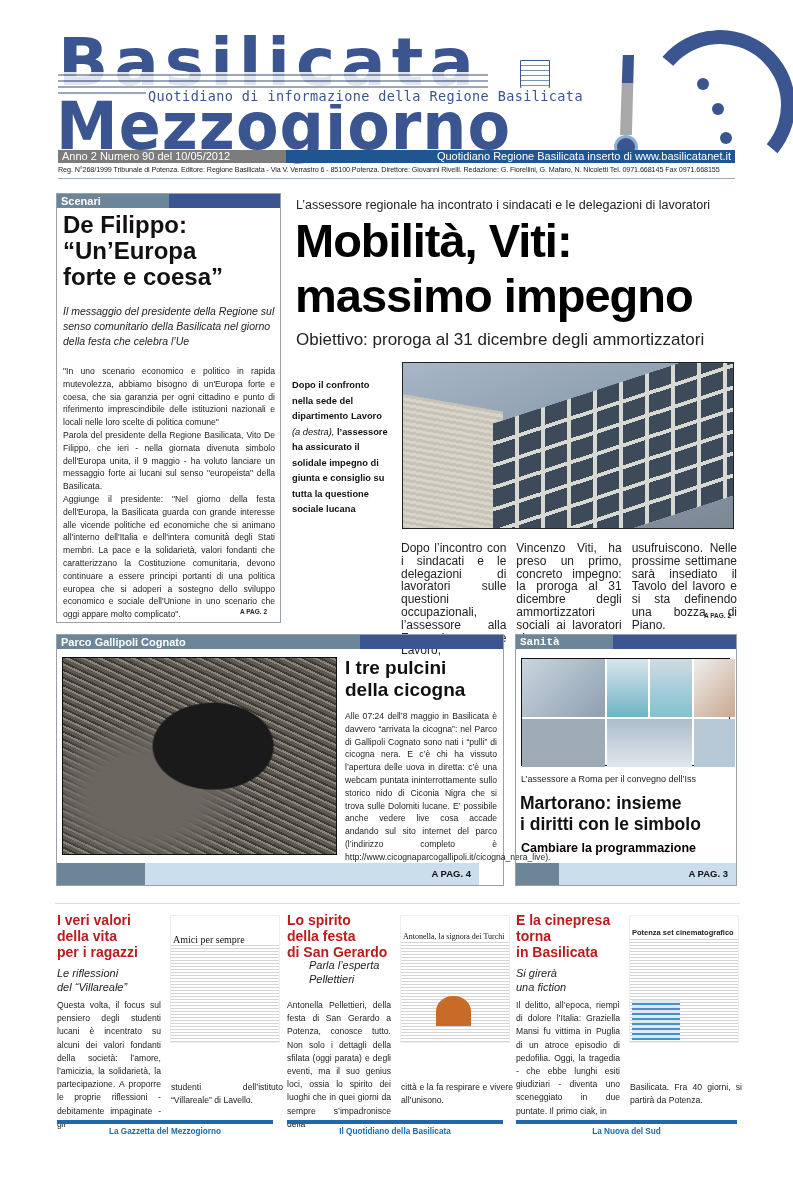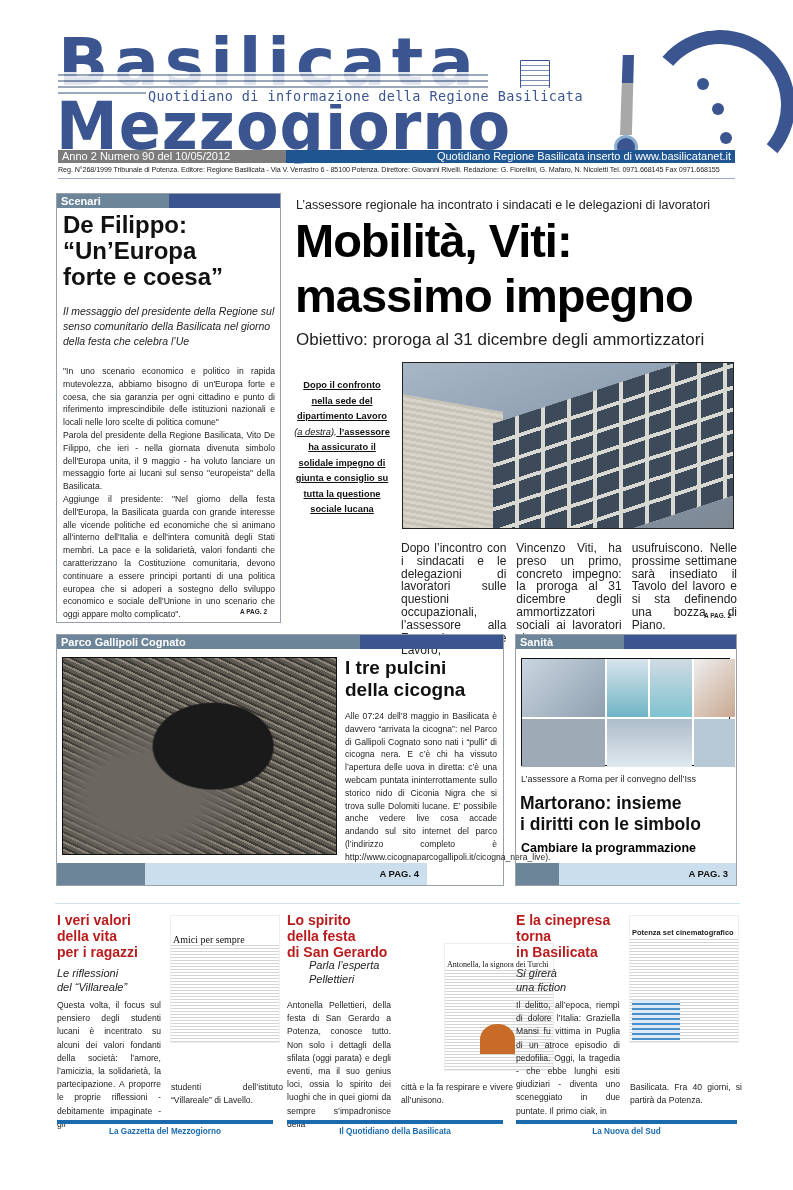--- a/index.html
+++ b/index.html
@@ -35,21 +35,21 @@
   .scen-title { position: absolute; left: 63px; top: 212px; font-weight: bold; font-size: 24px; line-height: 26px; color: #111; }
   .scen-sub { position: absolute; left: 63px; top: 304px; width: 215px; font-style: italic; font-size: 10.5px; line-height: 15px; color: #222; }
   .body-text { font-size: 8.6px; line-height: 12.8px; color: #222; text-align: justify; }
   .scen-body { position: absolute; left: 63px; top: 365px; width: 212px; }
   .apag { font-weight: bold; font-size: 6.5px; color: #222; position: absolute; }
 
   
   .kicker { position: absolute; left: 296px; top: 198px; font-size: 12.5px; color: #222; white-space: nowrap; }
   .headline { position: absolute; left: 295px; top: 213px; font-weight: bold; font-size: 47px; line-height: 55px; color: #000; letter-spacing: -1px; white-space: nowrap; }
   .deck { position: absolute; left: 296px; top: 330px; font-size: 17px; color: #222; white-space: nowrap; }
-  .caption { position: absolute; left: 292px; top: 378px; width: 100px; text-align: center; font-weight: bold; font-size: 9.3px; line-height: 15.5px; color: #111; text-decoration: underline; }
+  .caption { position: absolute; left: 292px; top: 378px; width: 100px; text-align: left; font-weight: bold; font-size: 9.3px; line-height: 15.5px; color: #111; }
   .caption i { font-weight: normal; }
   .photo-building { position: absolute; left: 402px; top: 362px; width: 332px; height: 167px; border: 1px solid #222; overflow: hidden;
     background: linear-gradient(160deg, #a8b6c6 0%, #8fa0b2 40%, #7d8894 100%); }
   .bld-face { position: absolute; left: 90px; top: 20px; width: 250px; height: 150px; transform: skewY(-18deg);
     background:
       repeating-linear-gradient(90deg, transparent 0 22px, #d9d9d4 22px 26px),
       repeating-linear-gradient(180deg, transparent 0 18px, #d9d9d4 18px 22px),
       #3d4a5a; }
   .bld-side { position: absolute; left: 0; top: 40px; width: 100px; height: 140px; background: repeating-linear-gradient(180deg, #c7c3b8 0 3px, #d8d4ca 3px 6px); transform: skewY(10deg); }
   .lead-cols { position: absolute; left: 401px; top: 542px; width: 336px; display: flex; gap: 10px; }
@@ -156,28 +156,28 @@
 <div class="sec-head" style="left:57px;top:635px;width:446px;">
   <div class="l" style="width:303px;">Parco Gallipoli Cognato</div>
     <div class="r"></div>
 </div>
 <div class="photo-nest"></div>
 <div class="cic-title">
   <div>I tre pulcini</div>
   <div>della cicogna</div>
 </div>
 <div class="cic-body body-text">Alle 07:24 dell’8 maggio in Basilicata è davvero “arrivata la cicogna”: nel Parco di Gallipoli Cognato sono nati i “pulli” di cicogna nera. E c’è chi ha vissuto l’apertura delle uova in diretta: c’è una webcam puntata ininterrottamente sullo storico nido di Ciconia Nigra che si trova sulle Dolomiti lucane. E’ possibile anche vedere live cosa accade andando sul sito internet del parco (l’indirizzo completo è http://www.cicognaparcogallipoli.it/cicogna_nera_live).</div>
-<div class="foot-bar" style="left:57px;top:863px;width:370px;">
+<div class="foot-bar" style="left:57px;top:863px;width:422px;">
   <div class="g" style="width:88px;"></div>
   <div class="lb">A PAG. 4</div>
 </div>
 
 <div class="boxed" style="left:515px;top:634px;width:222px;height:252px;"></div>
 <div class="sec-head" style="left:516px;top:635px;width:220px;">
-  <div class="l" style="width:108px;">Sanità</div>
+  <div class="l" style="width:97px;font-family:Liberation Mono, monospace;">Sanità</div>
     <div class="r"></div>
 </div>
 <div class="photo-sanita">
   <div style="background:linear-gradient(135deg,#c9d6e0,#8f9faf);"></div>
   <div style="background:linear-gradient(180deg,#d8e4ec,#6fb4c4);"></div>
   <div style="background:linear-gradient(180deg,#d0dbe3,#7fc2cf);"></div>
   <div style="background:linear-gradient(135deg,#eee,#c9a890);"></div>
   <div style="background:#9eaab5;"></div>
   <div style="grid-column: span 2; background:linear-gradient(180deg,#aebdcb,#dfe8ee);"></div>
   <div style="background:#b7c8d6;"></div>
@@ -215,21 +215,21 @@
 <div class="rv-title" style="left:287px;top:912px;">
   <div>Lo spirito</div>
   <div>della festa</div>
   <div>di San Gerardo</div>
 </div>
 <div class="rv-sub" style="left:287px;top:958px;margin-left:22px;">
   <div>Parla l’esperta</div>
   <div>Pellettieri</div>
 </div>
 <div class="rv-body body-text" style="left:287px;top:999px;">Antonella Pellettieri, della festa di San Gerardo a Potenza, conosce tutto. Non solo i dettagli della sfilata (oggi parata) e degli eventi, ma il suo genius loci, ossia lo spirito dei luoghi che in quei giorni da sempre s’impadronisce della</div>
-<div class="thumb" style="left:400px;top:943px;margin-left:44px;">
+<div class="thumb" style="left:400px;top:915px;">
   <div style="font-family:'Liberation Serif',serif;font-size:8px;padding:16px 2px 0;background:#fff;">Antonella, la signora dei Turchi</div>
   <div style="position:absolute;left:35px;top:80px;width:35px;height:30px;border-radius:50% 50% 0 0;background:#c86b28;"></div>
 </div>
 <div class="rv-cont body-text" style="left:401px;top:1081px;">città e la fa respirare e vivere all’unisono.</div>
 <div class="src-rule" style="left:287px;width:216px;"></div>
 <div class="src-label" style="left:287px;width:216px;">Il Quotidiano della Basilicata</div>
 
 <div class="rv-title" style="left:516px;top:912px;">
   <div>E la cinepresa</div>
   <div>torna</div>

